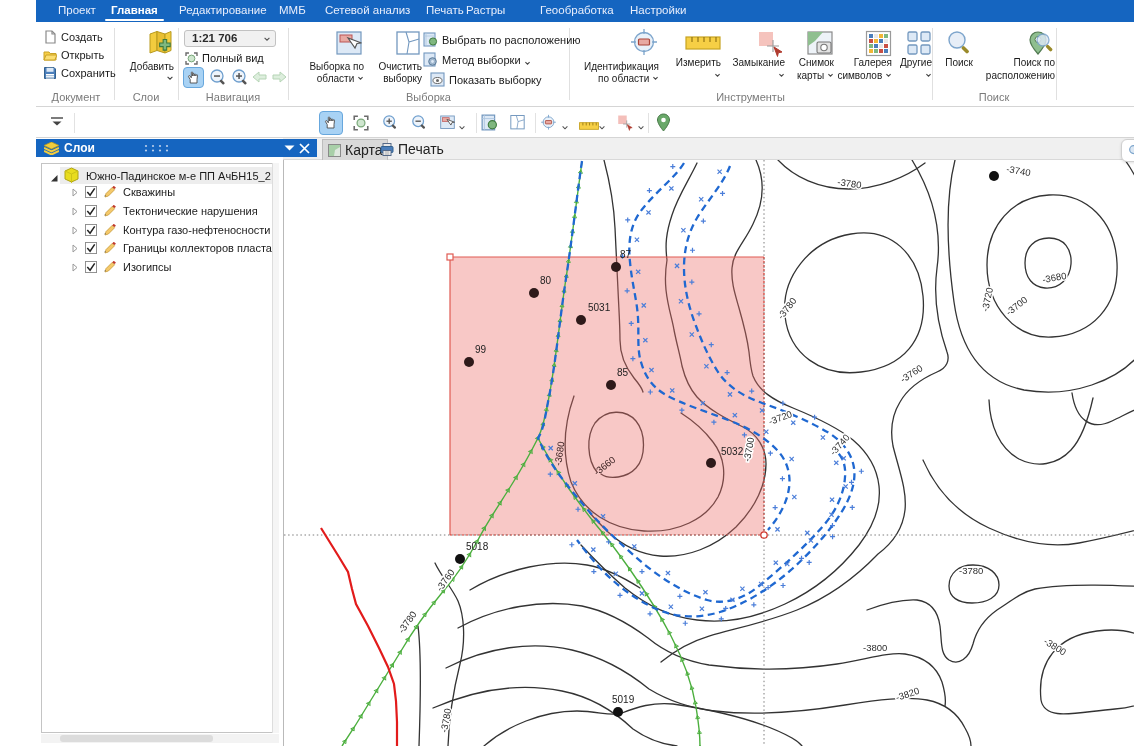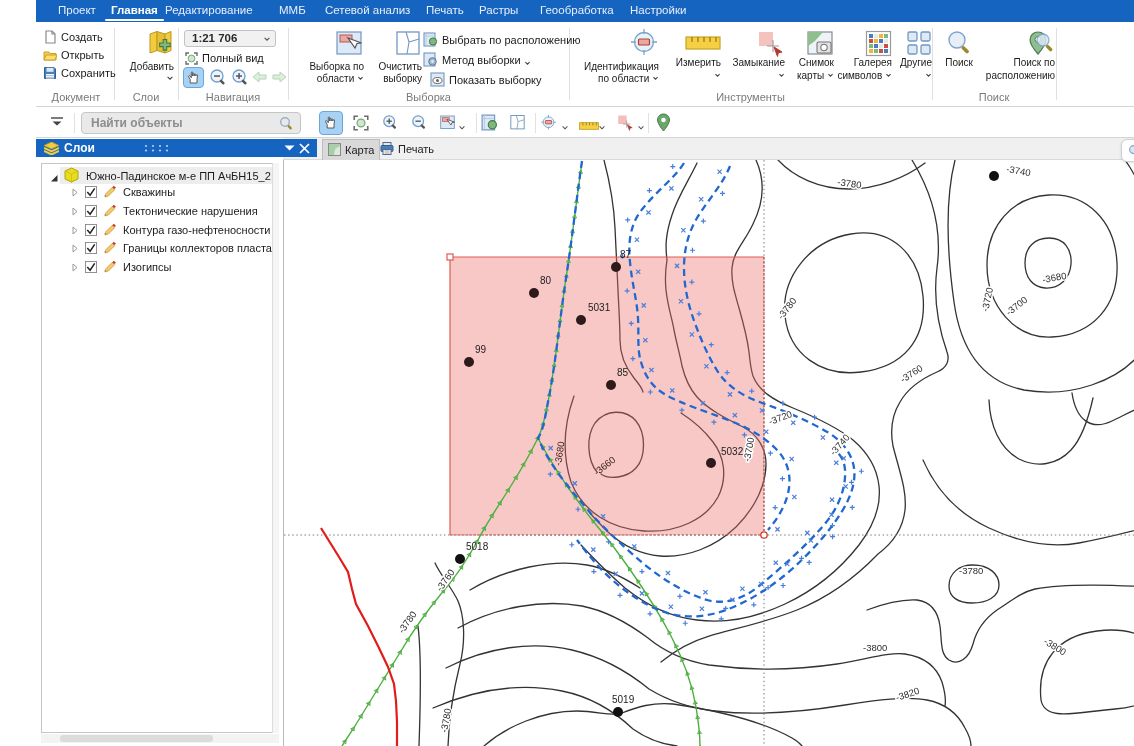--- a/index.html
+++ b/index.html
@@ -18,45 +18,45 @@
   .smallbtn { position:absolute; height:18px; font-size:11px; color:#1a1a1a; line-height:18px; white-space:nowrap; }
   .smallbtn svg, .smallbtn .ic { vertical-align:-3px; margin-right:4px; }
   .bigbtn { position:absolute; text-align:right; font-size:10px; color:#1a1a1a; line-height:12.5px; white-space:nowrap; }
   .chev { display:inline-block; width:8px; height:8px; }
   
   #toolbar { position:absolute; left:0; top:108px; width:1134px; height:30px; background:#fff; border-bottom:1px solid #d5d5d5; }
   .tsep { position:absolute; top:5px; height:20px; width:1px; background:#e2e2e2; }
   .tbtn { position:absolute; top:3px; width:24px; height:24px; border-radius:4px; }
   
   #tabstrip { position:absolute; left:247px; top:138px; width:887px; height:22px; background:#f0f0f0; border-bottom:1px solid #d9d9d9; }
-  .tab { position:absolute; top:1px; height:21px; font-size:11px; color:#222; line-height:20px; padding:0 5px; }
+  .tab { position:absolute; top:1px; height:21px; font-size:14px; color:#222; line-height:20px; padding:0 5px; }
   .tab.act { background:#d9d9d9; border:1px solid #bdbdbd; border-bottom:none; }
   
   #phead { position:absolute; left:0; top:139px; width:281px; height:18px; background:#1565c0; color:#fff; }
   #panel { position:absolute; left:0; top:157px; width:247px; height:589px; background:#fff; }
   #tree { position:absolute; left:5px; top:6px; width:238px; height:570px; border:1px solid #c4c4c4; background:#fff; overflow:hidden; }
   .trow { position:absolute; left:0; font-size:11px; color:#1a1a1a; white-space:nowrap; height:16px; line-height:16px; }
   .trow.child { left:30px; }
   .trow.child .lbl { margin-left:0; }
   
   #map { position:absolute; left:247px; top:160px; width:887px; height:586px; background:#fff; border-left:1px solid #b9b9b9; }
   #searchbox { position:absolute; left:1085px; top:139px; width:60px; font-size:11.5px; height:23px; white-space:nowrap; overflow:hidden; background:#fff; border:1px solid #d0d0d0; border-radius:6px 0 0 6px; box-shadow:0 1px 3px rgba(0,0,0,.12); font-size:12px; color:#333; line-height:22px; z-index:5; }
 </style>
 </head>
 <body>
 <div id="app">
 
   <div id="menubar">
     <div class="mi" style="left:22px;">Проект</div>
     <div class="mi act" style="left:75px;">Главная</div>
-    <div class="mi" style="left:129px;">Редактирование</div>
+    <div class="mi" style="left:143px;">Редактирование</div>
     <div class="mi" style="left:243px;">ММБ</div>
     <div class="mi" style="left:289px;text-align:right;">Сетевой анализ</div>
     <div class="mi" style="left:390px;">Печать</div>
-    <div class="mi" style="left:443px;">Растры</div>
+    <div class="mi" style="left:430px;">Растры</div>
     <div class="mi" style="left:504px;">Геообработка</div>
     <div class="mi" style="left:594px;">Настройки</div>
   </div>
 
   <div id="ribbon">
     <div class="rsep" style="left:78px"></div>
     <div class="rsep" style="left:142px"></div>
     <div class="rsep" style="left:252px"></div>
     <div class="rsep" style="left:533px"></div>
     <div class="rsep" style="left:896px"></div>
@@ -289,26 +289,20 @@
   </div>
 
   <div id="toolbar">
     <div class="abs" style="left:12px;top:6px;">
       <svg width="18" height="16" viewBox="0 0 18 16">
           <path d="M3 4h12" stroke="#444" stroke-width="1.4"></path>
           <path d="M4.5 7.5l4.5 4 4.5-4z" fill="#444"></path>
         </svg>
     </div>
     <div class="tsep" style="left:38px;"></div>
-    <div class="abs" style="left:45px;top:4px;width:220px;height:22px;background:#e9e9e9;border:1px solid #c6c6c6;border-radius:4px;font-size:12px;color:#8d8d8d;line-height:20px;padding-left:9px;">Найти объекты
-      <svg style="position:absolute;right:6px;top:3px;" width="15" height="15" viewBox="0 0 15 15">
-          <circle cx="6" cy="6" r="4.3" fill="none" stroke="#9ab1c8" stroke-width="1.4"></circle>
-          <rect x="9.8" y="8.6" width="5" height="2.4" rx="1" transform="rotate(45 9.8 8.6)" fill="#9a8a2a"></rect>
-        </svg>
-    </div>
 
     <div class="tbtn" style="left:283px;background:#a8d2f4;border:1px solid #67a7dd;">
       <svg width="15" height="15" viewBox="0 0 15 15" style="margin:3px 0 0 3px;">
           <path d="M4.2 13V9.5L2.6 6.8c-.5-.9.7-1.7 1.3-.9l1.4 1.9V2.6c0-1 1.4-1 1.4 0V6l.1-1.9c0-.9 1.3-.9 1.3 0V6l.3-1.5c.2-.9 1.3-.7 1.3.1L9.8 6l.4-.9c.3-.8 1.4-.5 1.3.3L11 9.5V13z" fill="#fff" stroke="#4a4a4a" stroke-width="0.9"></path>
         </svg>
     </div>
     <div class="abs" style="left:317px;top:7px;"><svg width="16" height="16" viewBox="0 0 13 13">
           <g stroke="#6b6b6b" stroke-width="1.3" fill="none">
             <path d="M1 4V1h3M9 1h3v3M12 9v3H9M4 12H1V9"></path>
           </g>

